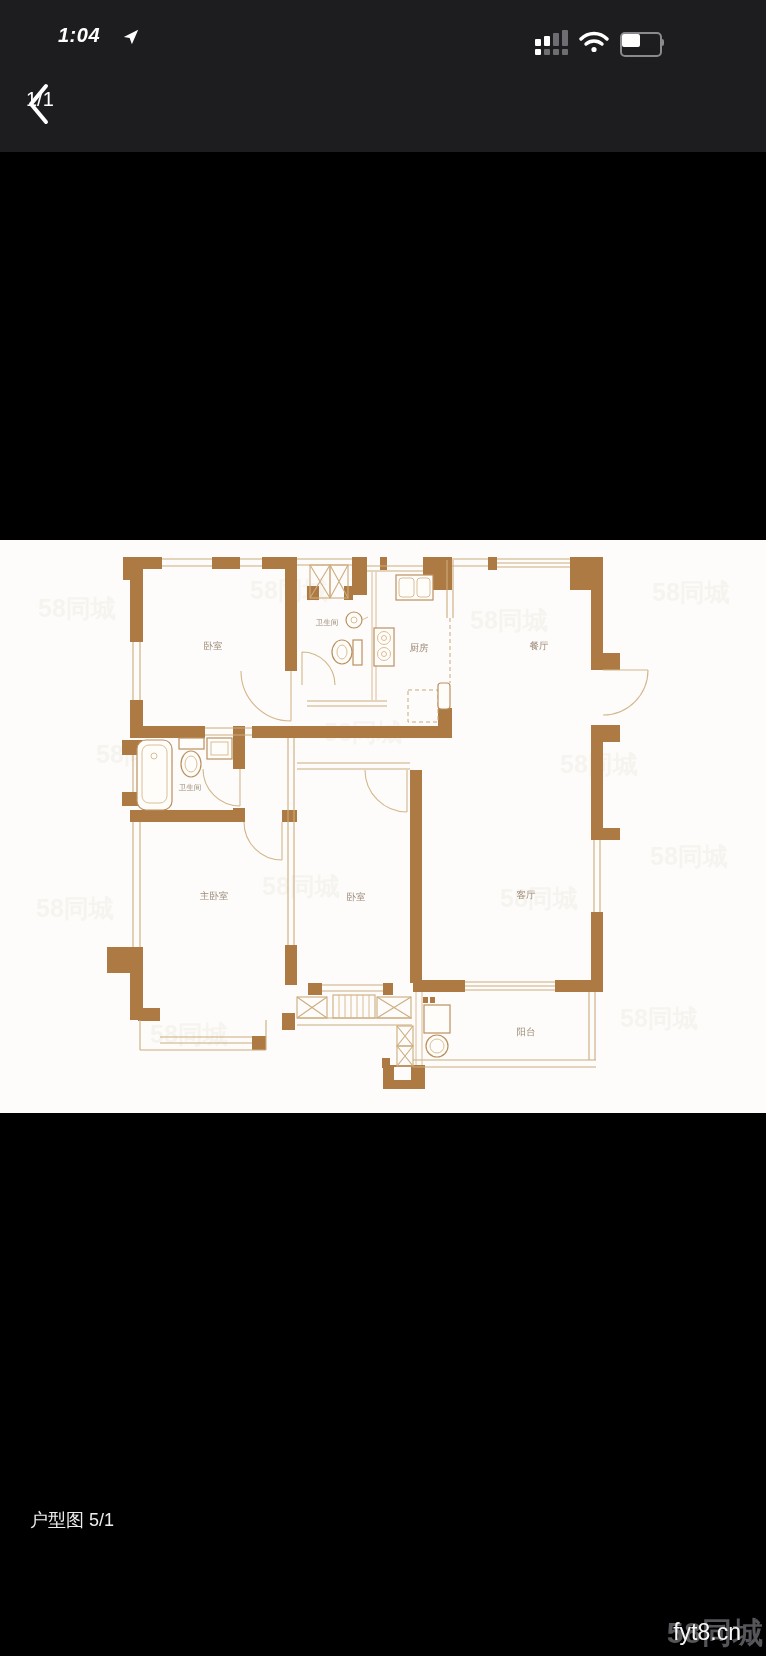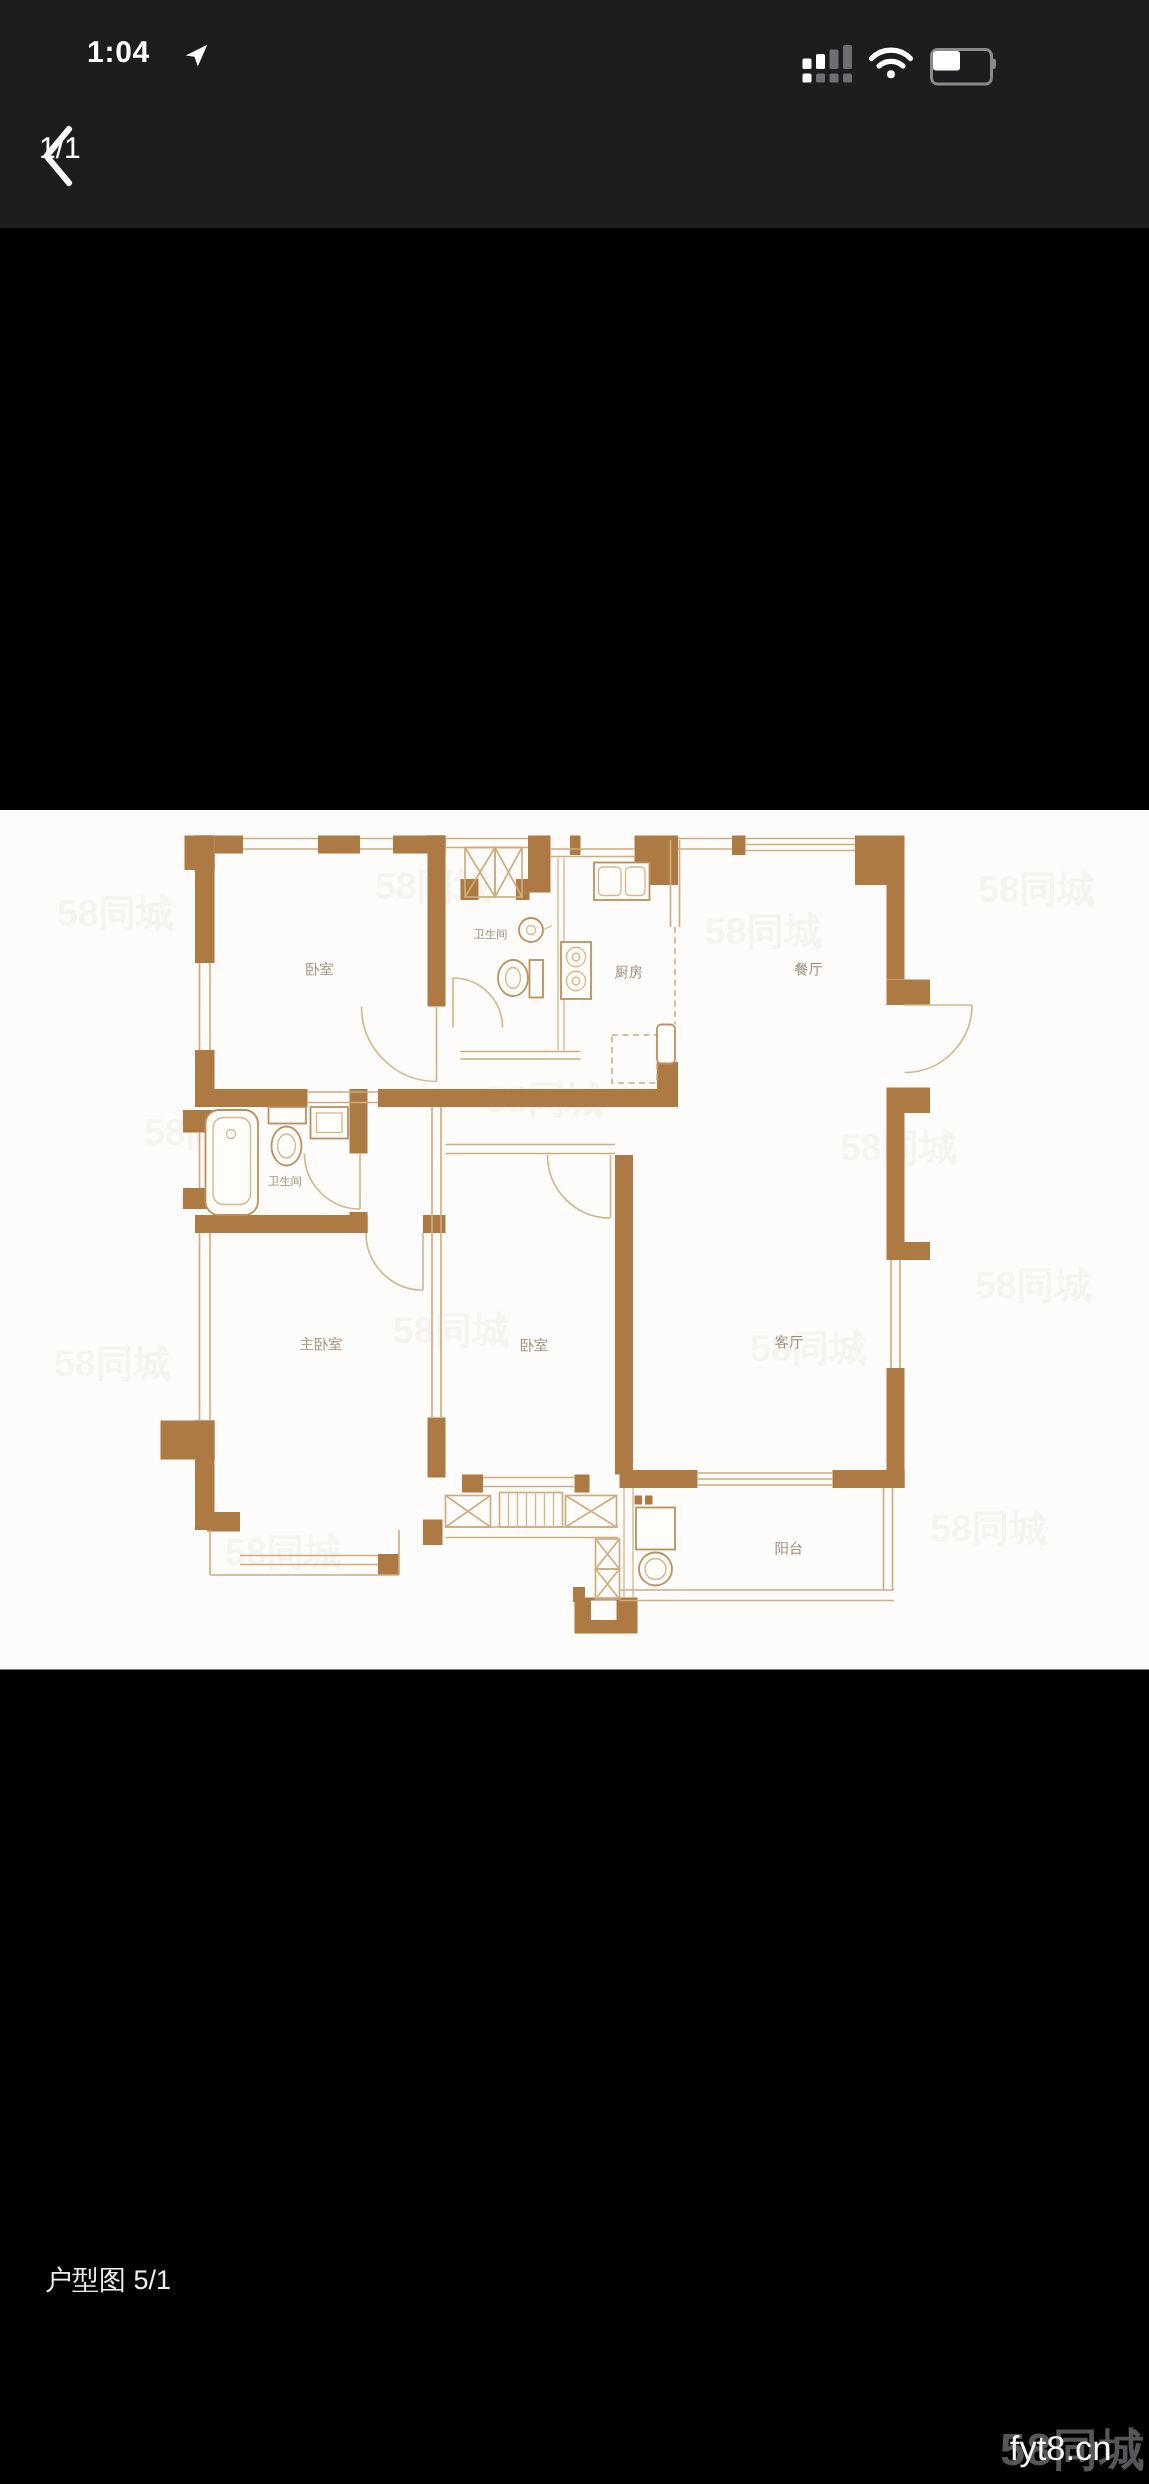--- a/index.html
+++ b/index.html
@@ -2,21 +2,21 @@
 <html><head>
 <meta charset="utf-8">
 <style>
   html,body{margin:0;padding:0;}
   body{
     width:766px;height:1656px;position:relative;background:#000;
     font-family:"Liberation Sans",sans-serif;overflow:hidden;
   }
   
   .header{position:absolute;left:0;top:0;width:766px;height:152px;background:#1d1d1f;}
-  .statusbar{position:absolute;left:0;top:0;width:708px;height:64px;}
+  .statusbar{position:absolute;left:0;top:0;width:708px;height:64px;font-style:italic;}
   .time{position:absolute;left:58px;top:24px;color:#fff;font-size:20px;font-weight:700;letter-spacing:.5px;}
   .loc-arrow{position:absolute;left:122px;top:28px;width:18px;height:18px;}
   .sicons{position:absolute;right:44px;top:26px;height:32px;display:flex;align-items:center;gap:11px;}
   .cell{display:flex;flex-direction:column;gap:2px;}
   .cellrow{display:flex;align-items:flex-end;gap:3px;height:16px;}
   .cellrow2{display:flex;align-items:flex-end;gap:3px;height:7px;}
   .bar{width:6px;border-radius:1px;background:#6e6e72;}
   .bar.on{background:#fff;}
   .battery{position:relative;width:44px;height:21px;}
   .bat-body{position:absolute;left:0;top:0;width:38px;height:21px;border:2px solid #8a8a8e;border-radius:5px;}

